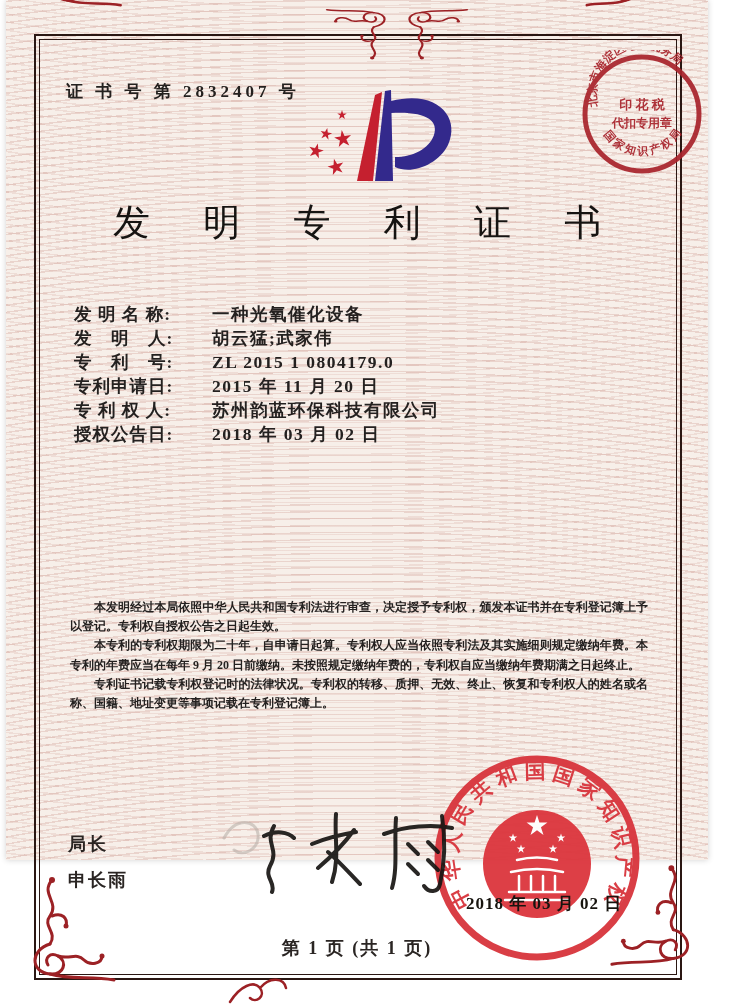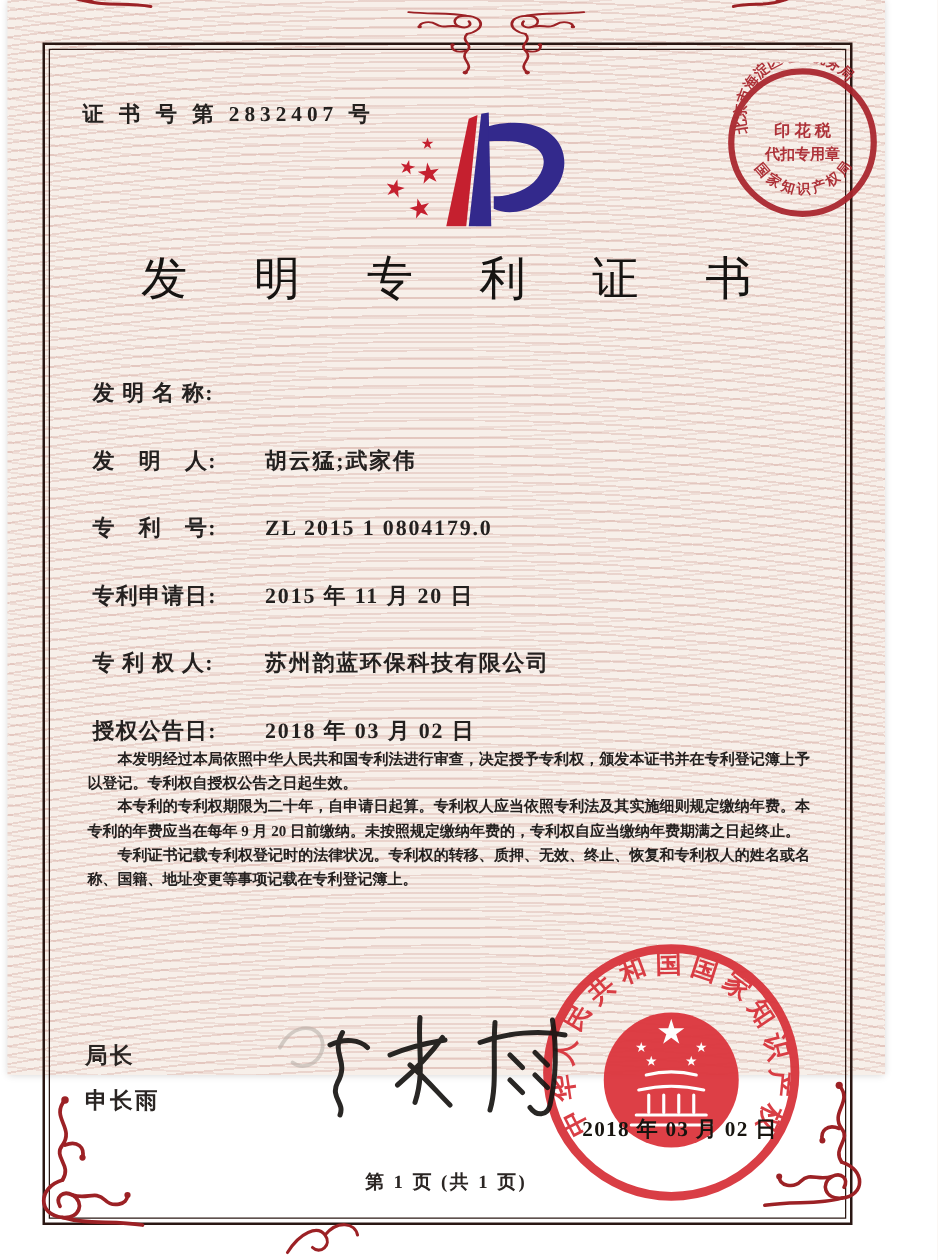--- a/index.html
+++ b/index.html
@@ -28,42 +28,42 @@
     letter-spacing:4px;color:#24211f;
   }
   .logo{position:absolute;left:279px;top:84px;width:196px;height:110px;}
   .stamp{position:absolute;left:572px;top:50px;width:128px;height:128px;opacity:.92;}
   .title{
     position:absolute;left:0;top:198px;width:702px;text-align:center;
     font-size:37px;font-weight:normal;letter-spacing:22px;text-indent:22px;color:#161412;
   }
   .fields{
     position:absolute;left:68px;top:302px;width:580px;
-    display:flex;flex-direction:column;gap:30px;
+    display:flex;flex-direction:column;
     font-size:17.5px;font-weight:bold;color:#242120;
   }
   .field-row{display:flex;align-items:baseline;}
   .field-label{min-width:138px;letter-spacing:1px;}
   .field-value{letter-spacing:1.5px;}
   .paras{
     position:absolute;left:64px;top:598px;width:578px;
     font-size:12px;line-height:1.6;text-align:justify;color:#242120;font-weight:bold;
   }
   .paras p{margin:0;text-indent:2em;}
   .signer{position:absolute;left:62px;top:832px;font-size:18px;font-weight:bold;color:#2a2523;z-index:4;}
   .signer div{margin-bottom:12px;letter-spacing:2px;}
   .sig{position:absolute;left:140px;top:800px;width:320px;height:110px;z-index:4;}
   .seal{position:absolute;left:425px;top:752px;width:212px;height:212px;z-index:2;opacity:.95;}
   .seal-date{
     position:absolute;left:448px;top:892px;width:180px;text-align:center;
     font-size:17px;font-weight:bold;color:#17140f;letter-spacing:1px;z-index:3;
   }
   .footer{
     position:absolute;left:0;top:936px;width:702px;text-align:center;
-    font-size:15px;font-weight:bold;color:#2a2523;letter-spacing:2px;
+    font-size:18px;font-weight:bold;color:#2a2523;letter-spacing:2px;
   }
 </style>
 </head>
 <body>
 
 <div class="paper">
 
   <svg width="0" height="0" style="position:absolute">
     <defs>
       <symbol id="vine" overflow="visible">
@@ -146,20 +146,21 @@
     </text>
     <text x="64" y="59" text-anchor="middle" font-size="13" font-weight="bold" fill="#a8232b">印 花 税</text>
     <text x="64" y="77" text-anchor="middle" font-size="12" font-weight="bold" fill="#a8232b">代扣专用章</text>
   </svg>
 
   <div class="title">发 明 专 利 证 书</div>
 
   <div class="fields">
     <div class="field-row">
       <span class="field-label">发 明 名 称:</span>
+      <span class="field-value">一种光氧催化设备</span>
     </div>
     <div class="field-row">
       <span class="field-label">发　明　人:</span>
       <span class="field-value">胡云猛;武家伟</span>
     </div>
     <div class="field-row">
       <span class="field-label">专　利　号:</span>
       <span class="field-value">ZL 2015 1 0804179.0</span>
     </div>
     <div class="field-row">

